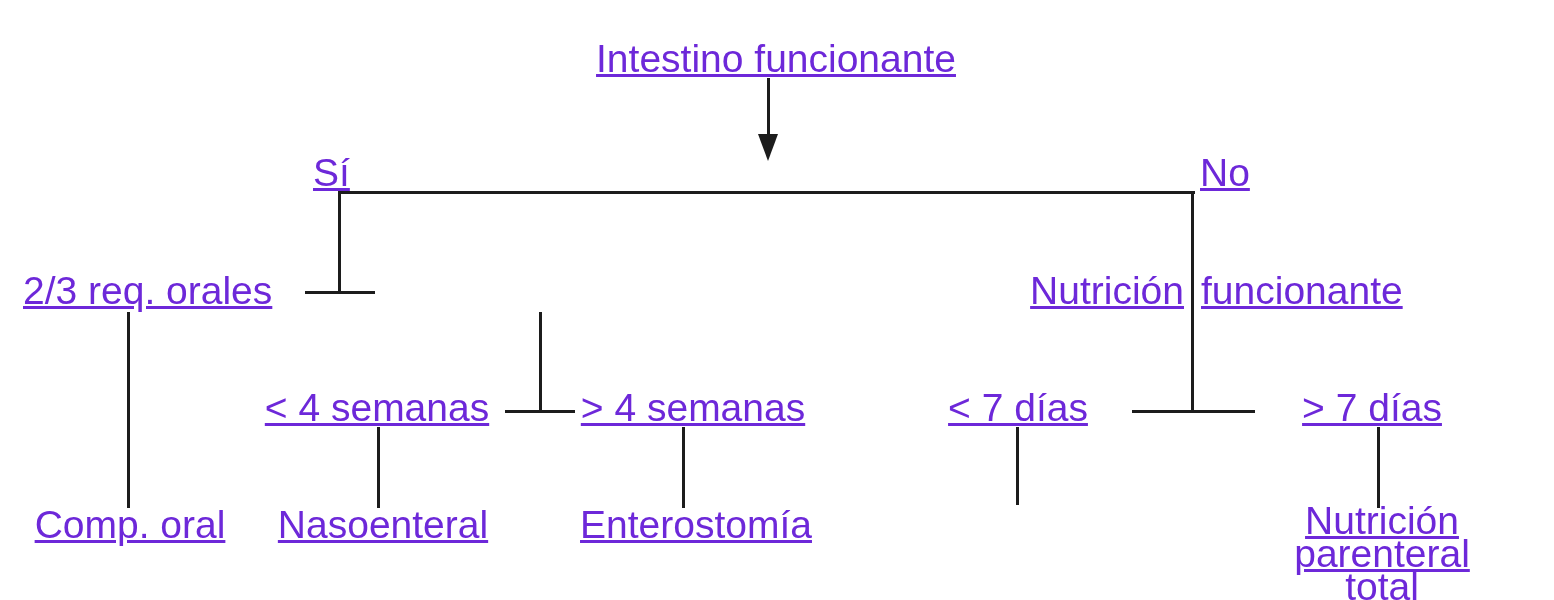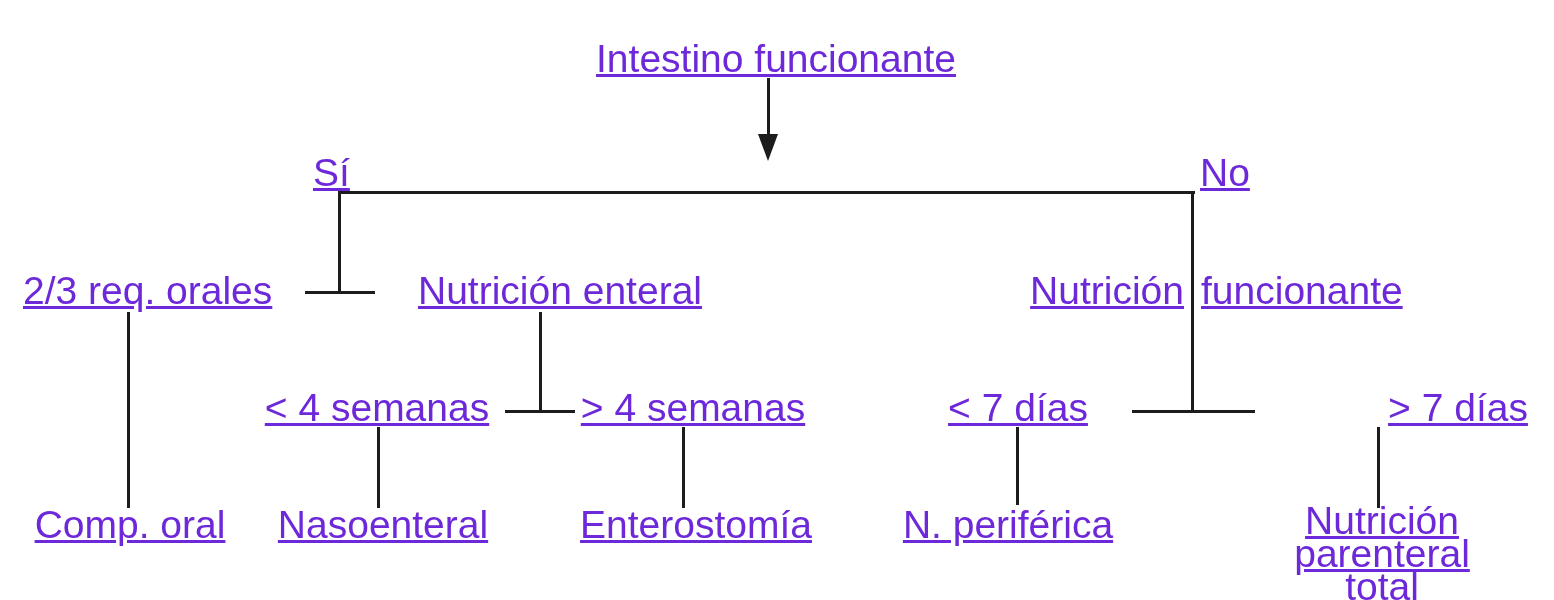--- a/index.html
+++ b/index.html
@@ -59,42 +59,40 @@
 
   <div class="ln" style="left:339px; top:191px; width:856px; height:3px;"></div>
 
   <div class="ln" style="left:338px; top:191px; width:3px; height:103px;"></div>
   <div class="ln" style="left:305px; top:291px; width:70px; height:3px;"></div>
 
   <div class="lbl" style="left:23px; top:270px;text-align:right;">2/3 req. orales</div>
   <div class="ln" style="left:127px; top:312px; width:3px; height:196px;"></div>
   <div class="lbl center" style="left:130px; top:504px;">Comp. oral</div>
 
-  <div class="lbl center" style="left:560px; top:270px;">Nutrición enteral</div>
   <div class="ln" style="left:539px; top:312px; width:3px; height:101px;"></div>
   <div class="ln" style="left:505px; top:410px; width:70px; height:3px;"></div>
 
   <div class="lbl center" style="left:377px; top:387px;">&lt; 4 semanas</div>
   <div class="lbl center" style="left:693px; top:387px;">&gt; 4 semanas</div>
   <div class="ln" style="left:377px; top:427px; width:3px; height:81px;"></div>
   <div class="ln" style="left:682px; top:427px; width:3px; height:81px;"></div>
 
   <div class="lbl center" style="left:696px; top:504px;">Enterostomía</div>
   <div class="lbl center" style="left:383px; top:504px;">Nasoenteral</div>
 
   <div class="ln" style="left:1191px; top:191px; width:3px; height:222px;"></div>
   <div class="ln" style="left:1132px; top:410px; width:123px; height:3px;"></div>
 
   <div>
     <span class="lbl rightalign" style="left:1184px; top:270px;">Nutrición</span>
     <span class="lbl" style="left:1201px; top:270px;">funcionante</span>
   </div>
 
   <div class="lbl center" style="left:1018px; top:387px;">&lt; 7 días</div>
-  <div class="lbl center" style="left:1458px; top:387px;">&gt; 7 días</div>
+  <div class="lbl center" style="left:1372px; top:387px;">&gt; 7 días</div>
   <div class="ln" style="left:1016px; top:427px; width:3px; height:78px;"></div>
   <div class="ln" style="left:1377px; top:427px; width:3px; height:81px;"></div>
 
-  <div class="lbl center" style="left:1008px; top:504px;">N. periférica</div>
   <div class="lbl center twoline" style="left:1382px; top:504px;">Nutrición parenteral
 total</div>
 
 </div>
 
 </body></html>

